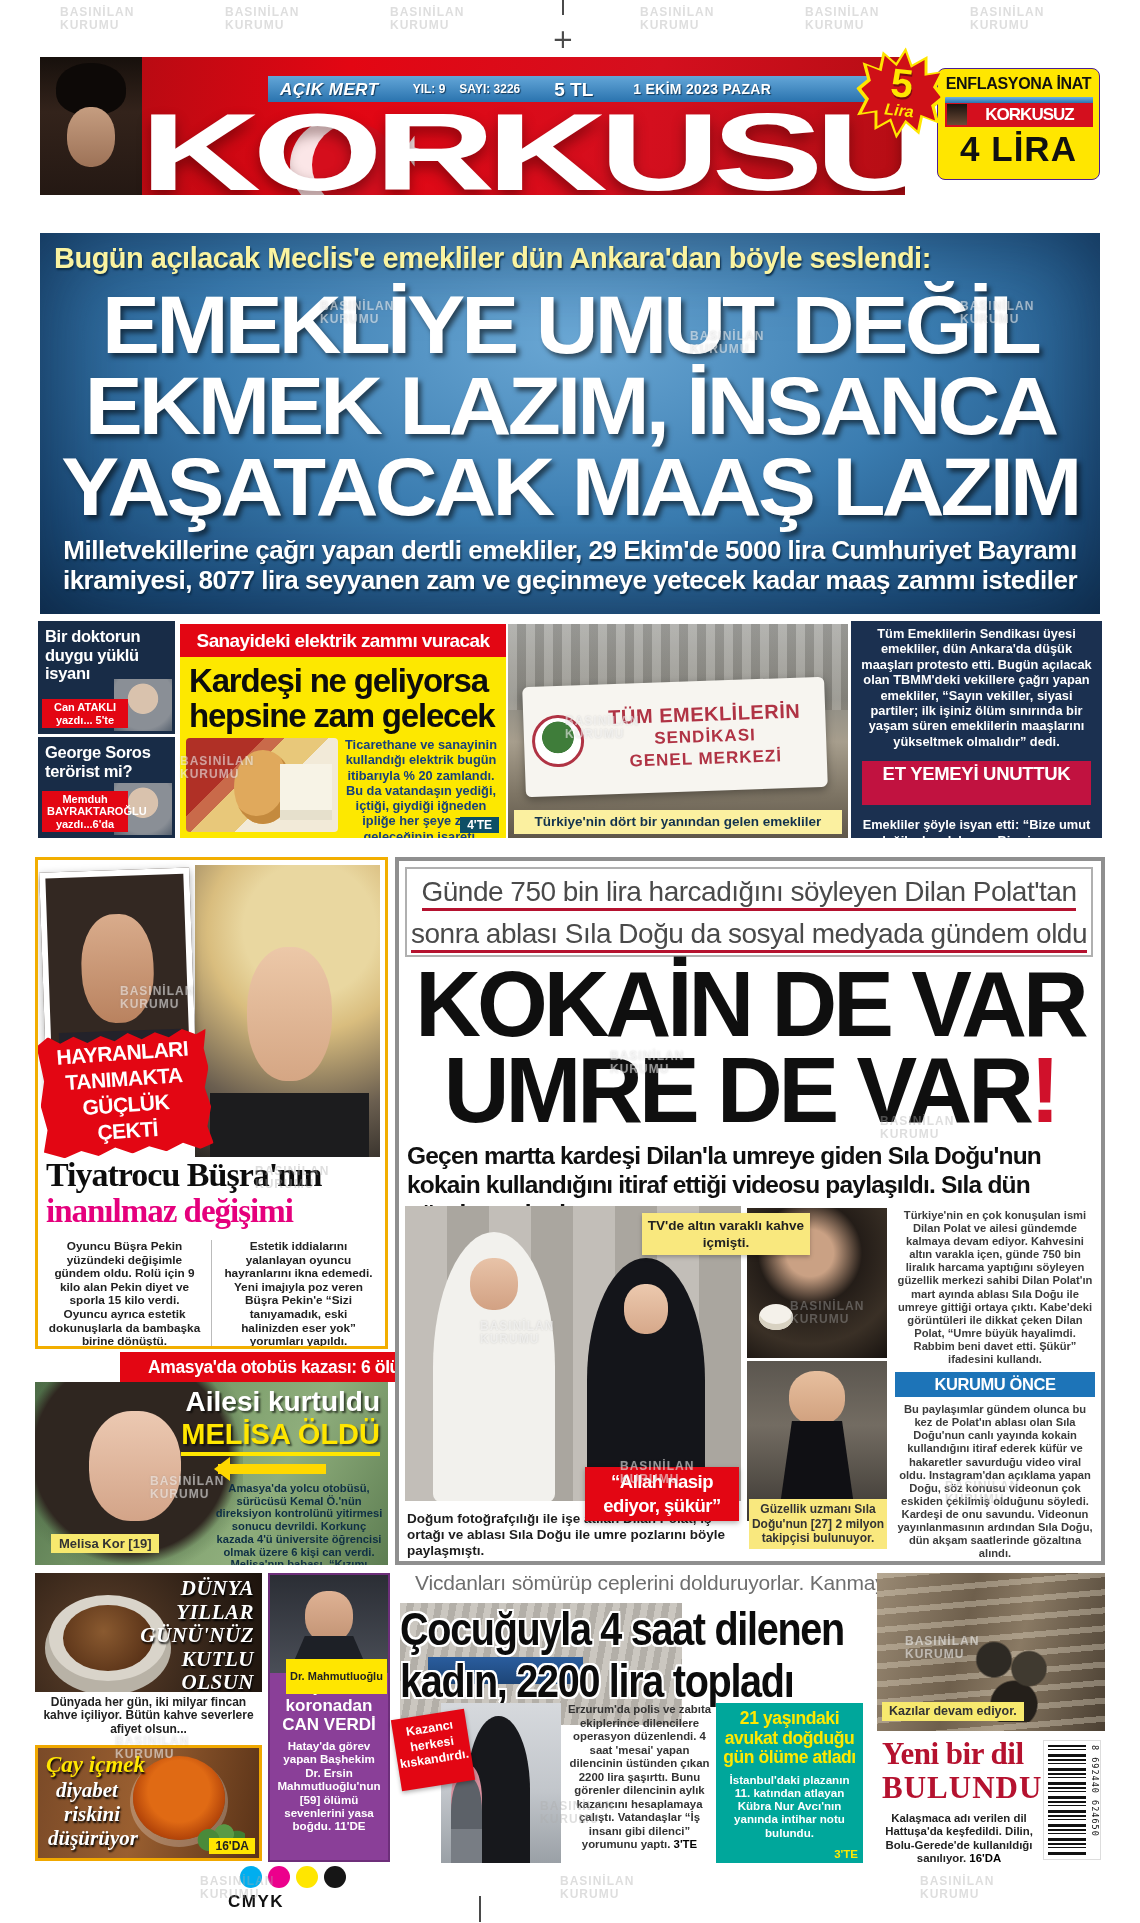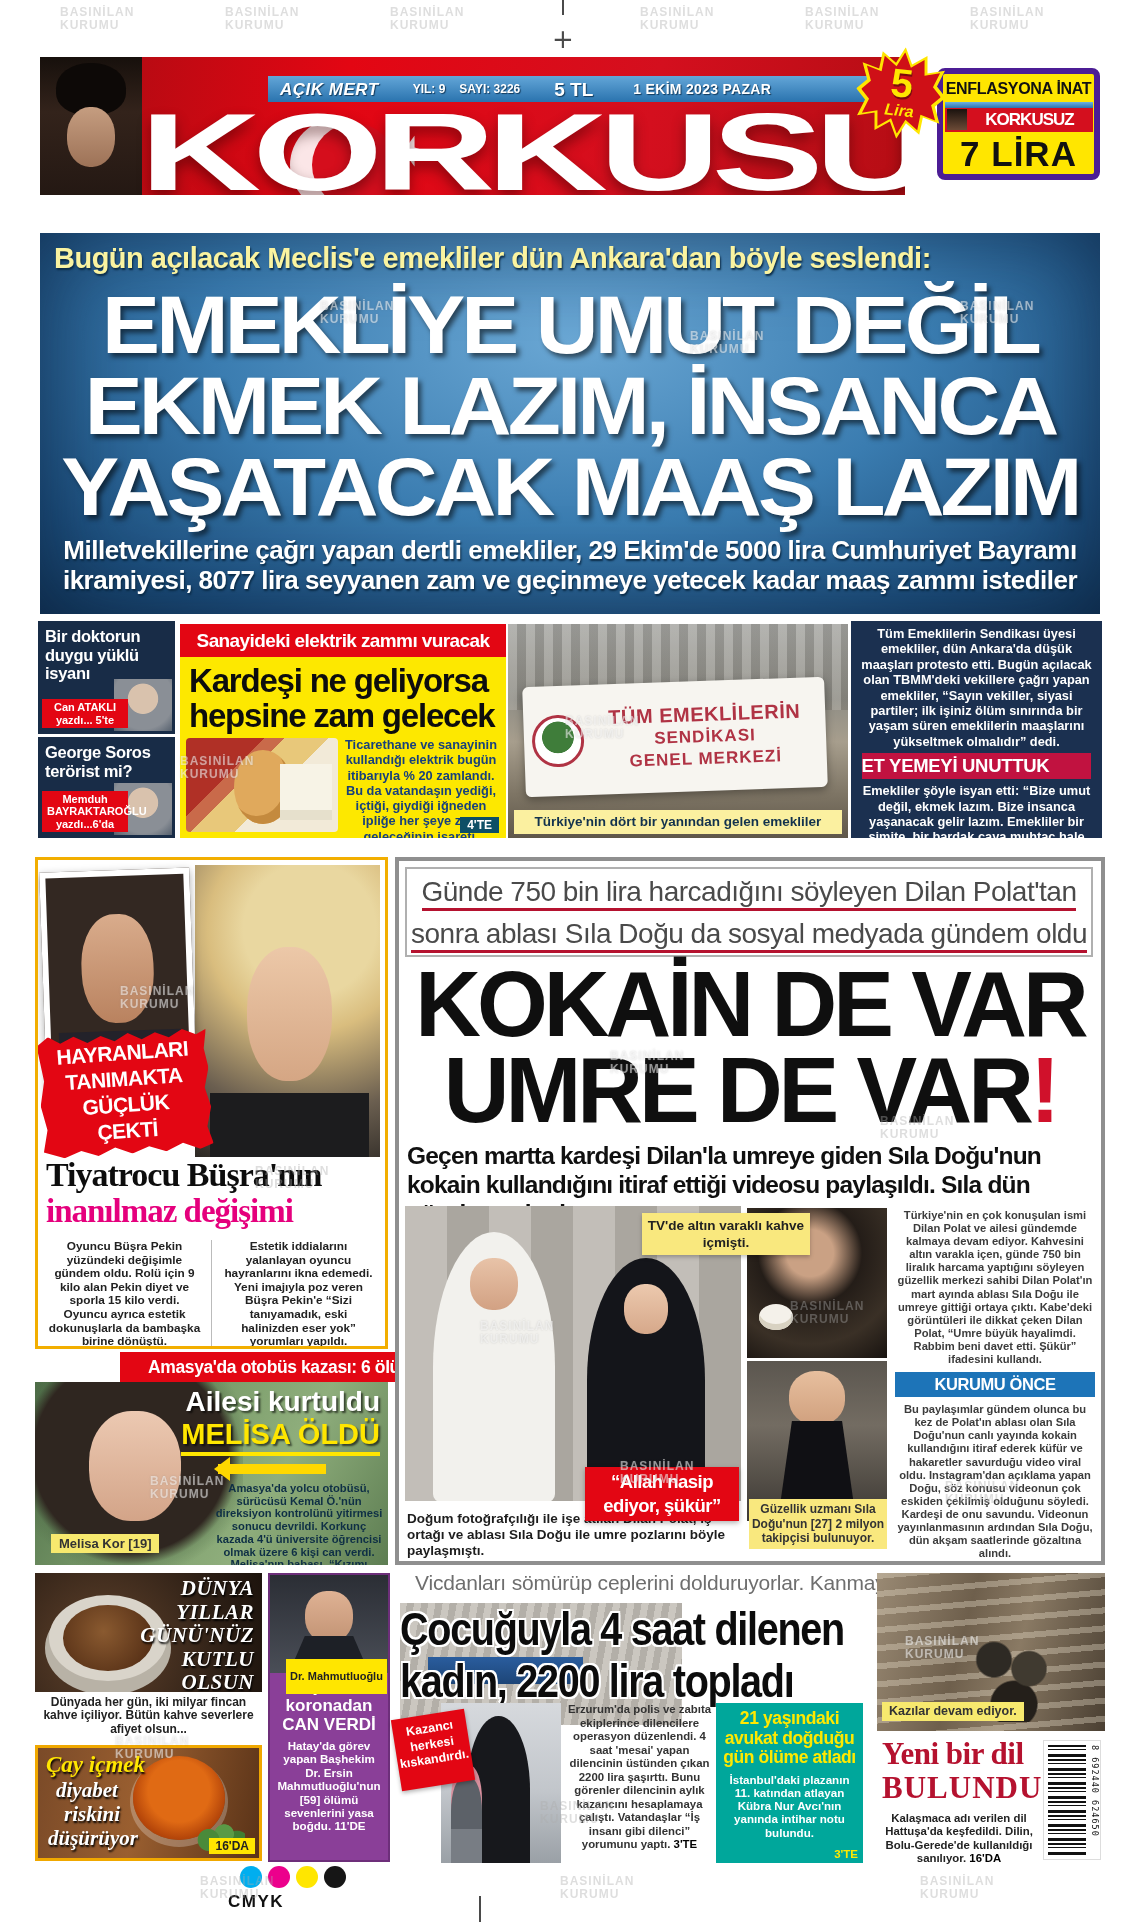--- a/index.html
+++ b/index.html
@@ -46,21 +46,21 @@
   .burst { position:absolute; left:856px; top:47px; width:90px; height:92px; z-index:5; transform:rotate(6deg); }
   .burst-star { position:absolute; inset:0;
     clip-path:polygon(50% 0%,59% 18%,75% 7%,77% 26%,96% 21%,89% 39%,100% 50%,89% 61%,96% 79%,77% 74%,75% 93%,59% 82%,50% 100%,41% 82%,25% 93%,23% 74%,4% 79%,11% 61%,0% 50%,11% 39%,4% 21%,23% 26%,25% 7%,41% 18%); }
   .burst-star--y { background:#ffe600; }
   .burst-star--r { inset:5px; background:#cf1017; }
   .burst-num { position:absolute; left:0; right:0; top:16px; text-align:center;
     color:#ffe600; font:900 40px/1 "Liberation Sans",sans-serif; text-shadow:1px 2px 0 #7a0a0e; }
   .burst-unit { position:absolute; left:0; right:0; top:56px; text-align:center;
     color:#ffe600; font:italic 800 16px/1 "Liberation Sans",sans-serif; }
   .promo { position:absolute; left:937px; top:68px; width:163px; height:112px; background:#ffe600;
-    border:6px solid #4c1d95; border-radius:8px; z-index:4; overflow:hidden; }
+    border:1px solid #4c1d95; border-radius:8px; z-index:4; overflow:hidden; }
   .promo-head { margin-top:7px; text-align:center; color:#111; font:900 16px/1 "Liberation Sans",sans-serif; letter-spacing:-.3px; }
   .promo-logo { position:relative; width:148px; height:30px; margin:5px auto 0; background:#d40f1e; }
   .promo-logo-strip { position:absolute; left:0; top:0; right:0; height:6px; background:linear-gradient(180deg,#6db0e0,#2a73ae); }
   .promo-logo-face { position:absolute; left:2px; top:7px; width:20px; height:21px; background:linear-gradient(180deg,#1a120e,#6b4a36); }
   .promo-logo-text { position:absolute; left:24px; right:2px; top:7px; text-align:center; color:#fff;
     font:900 17px/22px "Liberation Sans",sans-serif; letter-spacing:-1px; }
   .promo-price { margin-top:4px; text-align:center; color:#111; font:900 35px/1 "Liberation Sans",sans-serif; letter-spacing:1px; }
 
   
   .lead { position:absolute; left:40px; top:233px; width:1060px; height:381px;
@@ -114,22 +114,22 @@
   .banner-text { flex:1; text-align:center; color:#b03344; }
   .banner-l1 { font:900 20px/24px "Liberation Sans",sans-serif; letter-spacing:.5px; }
   .banner-l2, .banner-l3 { font:900 17px/22px "Liberation Sans",sans-serif; letter-spacing:1px; }
   .protest-caption { position:absolute; left:6px; right:6px; bottom:4px; height:24px; background:#fbf0a0;
     color:#12324d; font:800 13.5px/24px "Liberation Sans",sans-serif; text-align:center; }
 
   
   .pens { position:absolute; left:851px; top:621px; width:251px; height:217px; background:#1b3050;
     padding:5px 7px; color:#fff; overflow:hidden; }
   .pens-para { text-align:center; font:700 12.8px/15.4px "Liberation Sans",sans-serif; }
-  .pens-badge { margin:4px auto; width:97%; height:26px; background:#c11240; color:#fff;
-    font:900 18.5px/26px "Liberation Sans",sans-serif; letter-spacing:-.3px; }
+  .pens-badge { margin:12px auto; width:97%; height:44px; background:#c11240; color:#fff;
+    text-align:center; font:900 18.5px/26px "Liberation Sans",sans-serif; letter-spacing:-.3px; }
 
   
   .busra { position:absolute; left:35px; top:857px; width:353px; height:492px; background:#fff;
     border:3px solid #f2ae00; overflow:hidden; }
   .busra-after { position:absolute; left:157px; top:5px; width:185px; height:292px;
     background:radial-gradient(circle at 62% 22%,#e9d7a0 0 26%,#d9bd7e 40%,#6b5f50 72%,#2c2824); }
   .busra-after::before { content:""; position:absolute; left:28%; top:28%; width:46%; height:46%;
     background:linear-gradient(180deg,#ecc8a8,#d5a684); border-radius:46%; }
   .busra-after::after { content:""; position:absolute; left:8%; bottom:0; width:86%; height:22%; background:#1c1c1e; }
   .busra-before { position:absolute; left:5px; top:10px; width:150px; height:222px; background:#332822;
@@ -345,21 +345,21 @@
     <div class="burst-num">5</div>
     <div class="burst-unit">Lira</div>
   </div>
   <div class="promo">
     <div class="promo-head">ENFLASYONA İNAT</div>
     <div class="promo-logo">
       <div class="promo-logo-strip"></div>
       <div class="promo-logo-face"></div>
       <div class="promo-logo-text">KORKUSUZ</div>
     </div>
-    <div class="promo-price">7 LİRA</div>
+    <div class="promo-price">4 LİRA</div>
   </div>
 
   <section class="lead">
     <div class="lead-kicker">Bugün açılacak Meclis'e emekliler dün Ankara'dan böyle seslendi:</div>
     <div class="lead-h lead-h1">EMEKLİYE UMUT DEĞİL</div>
     <div class="lead-h lead-h2">EKMEK LAZIM, İNSANCA</div>
     <div class="lead-h lead-h3">YAŞATACAK MAAŞ LAZIM</div>
     <div class="lead-deck">Milletvekillerine çağrı yapan dertli emekliler, 29 Ekim'de 5000 lira Cumhuriyet Bayramı ikramiyesi, 8077 lira seyyanen zam ve geçinmeye yetecek kadar maaş zammı istediler</div>
   </section>
 

